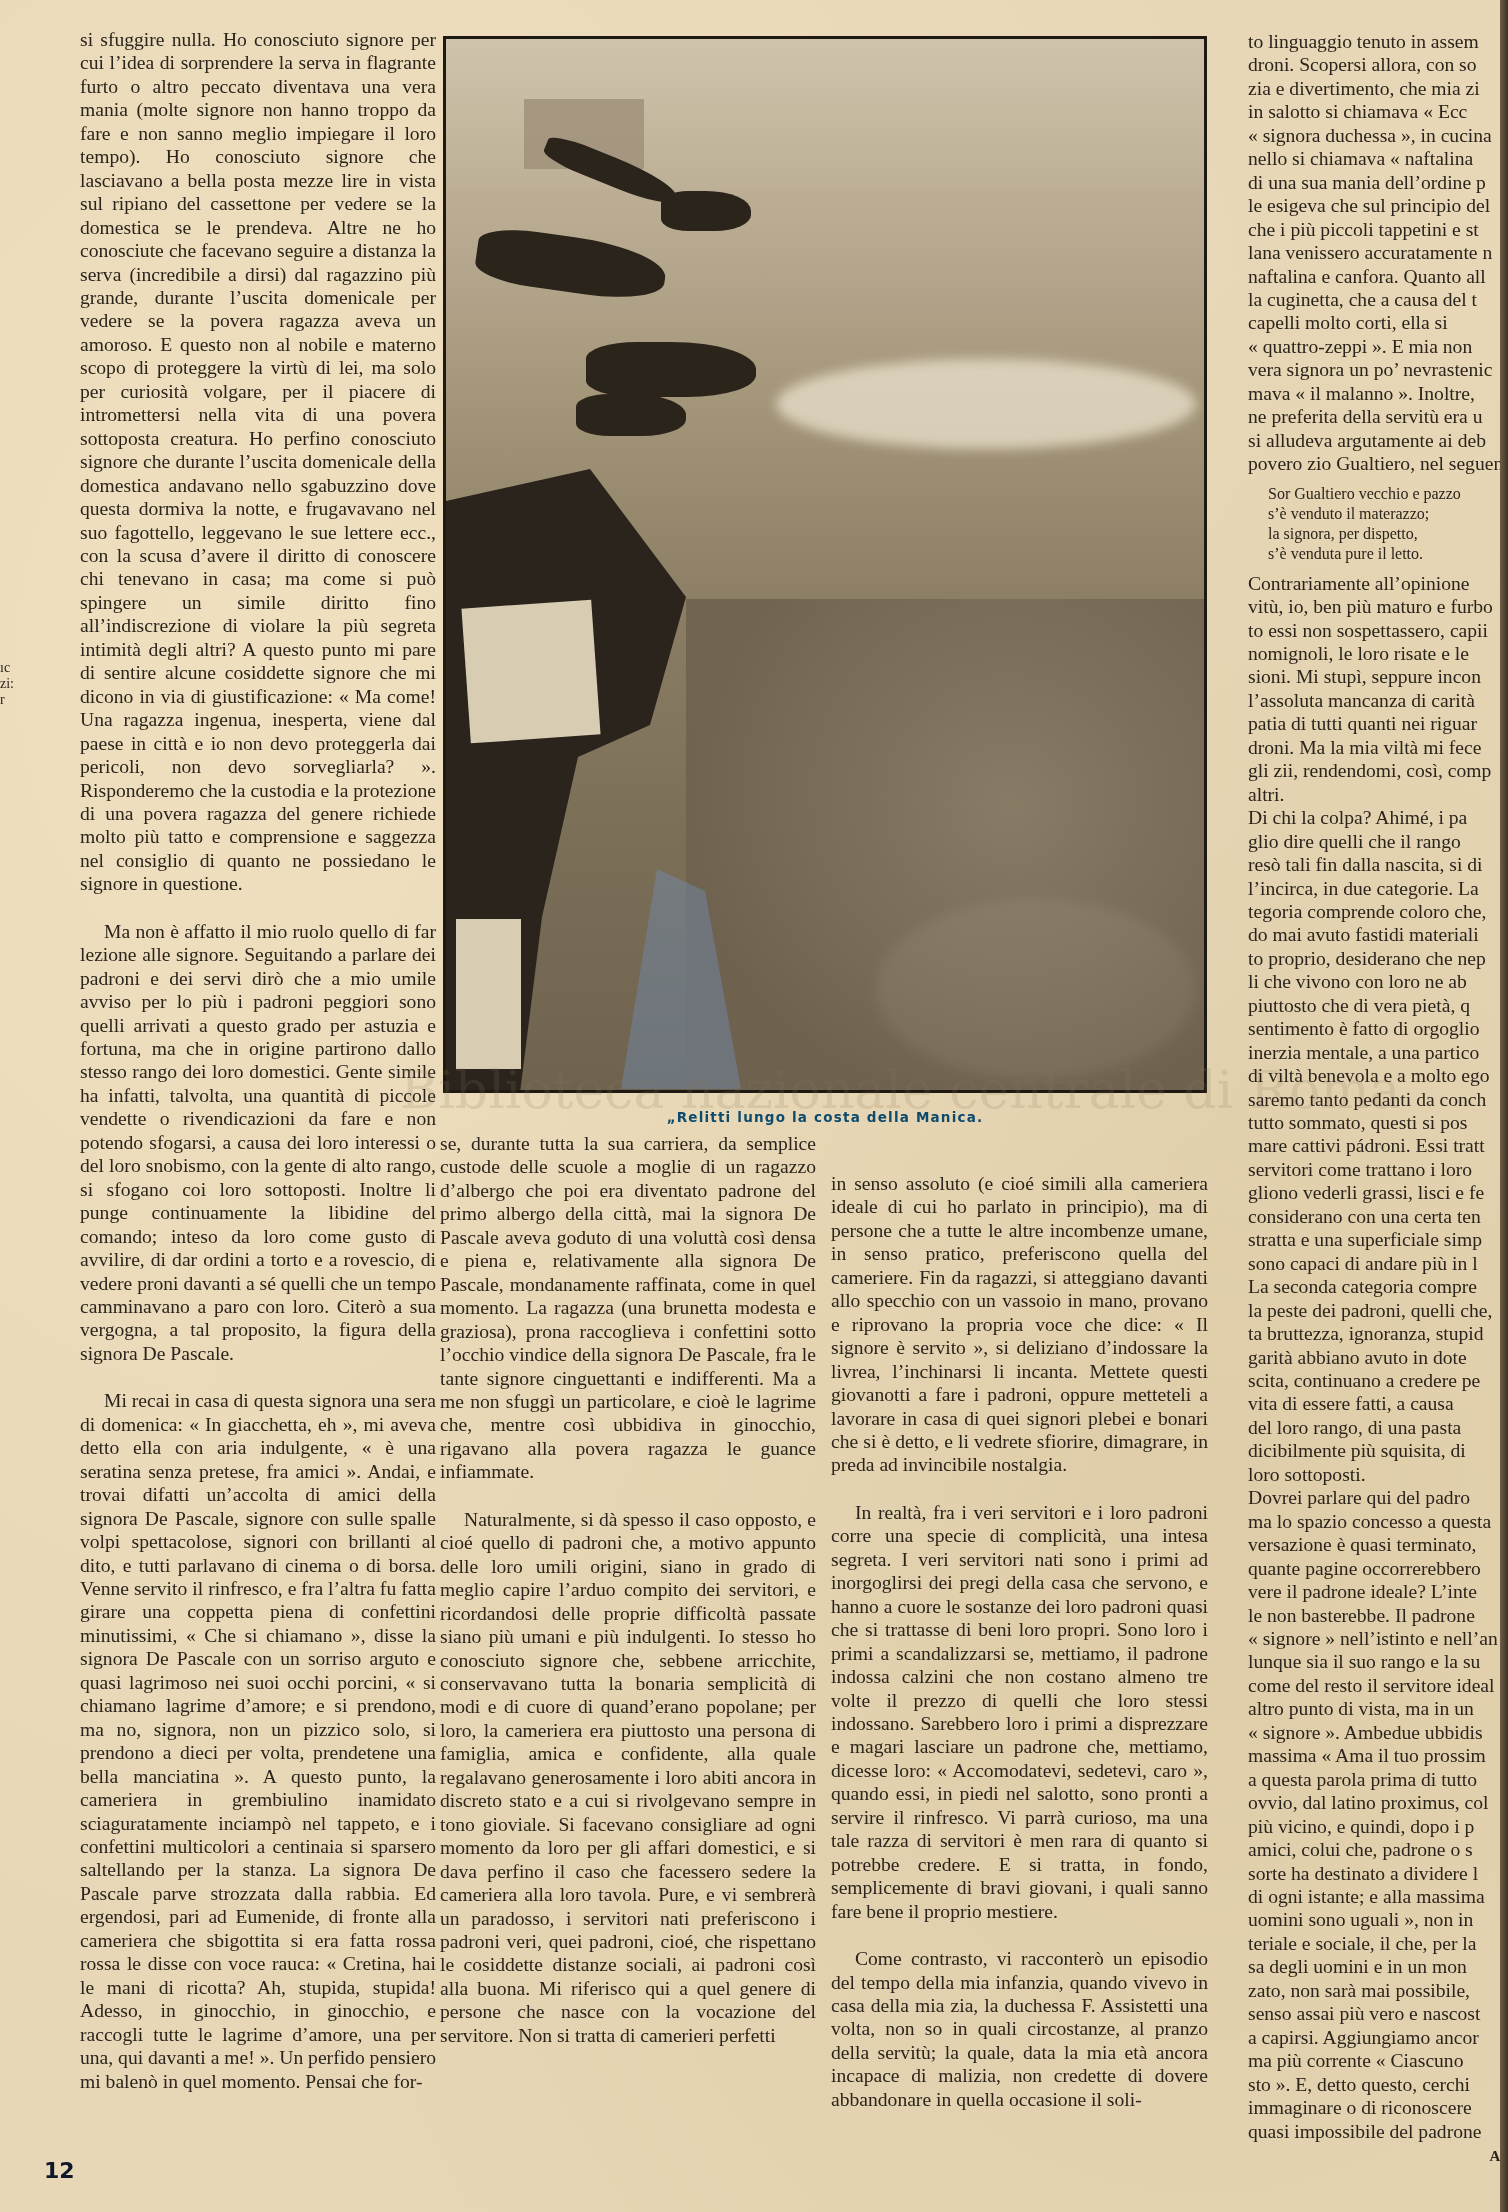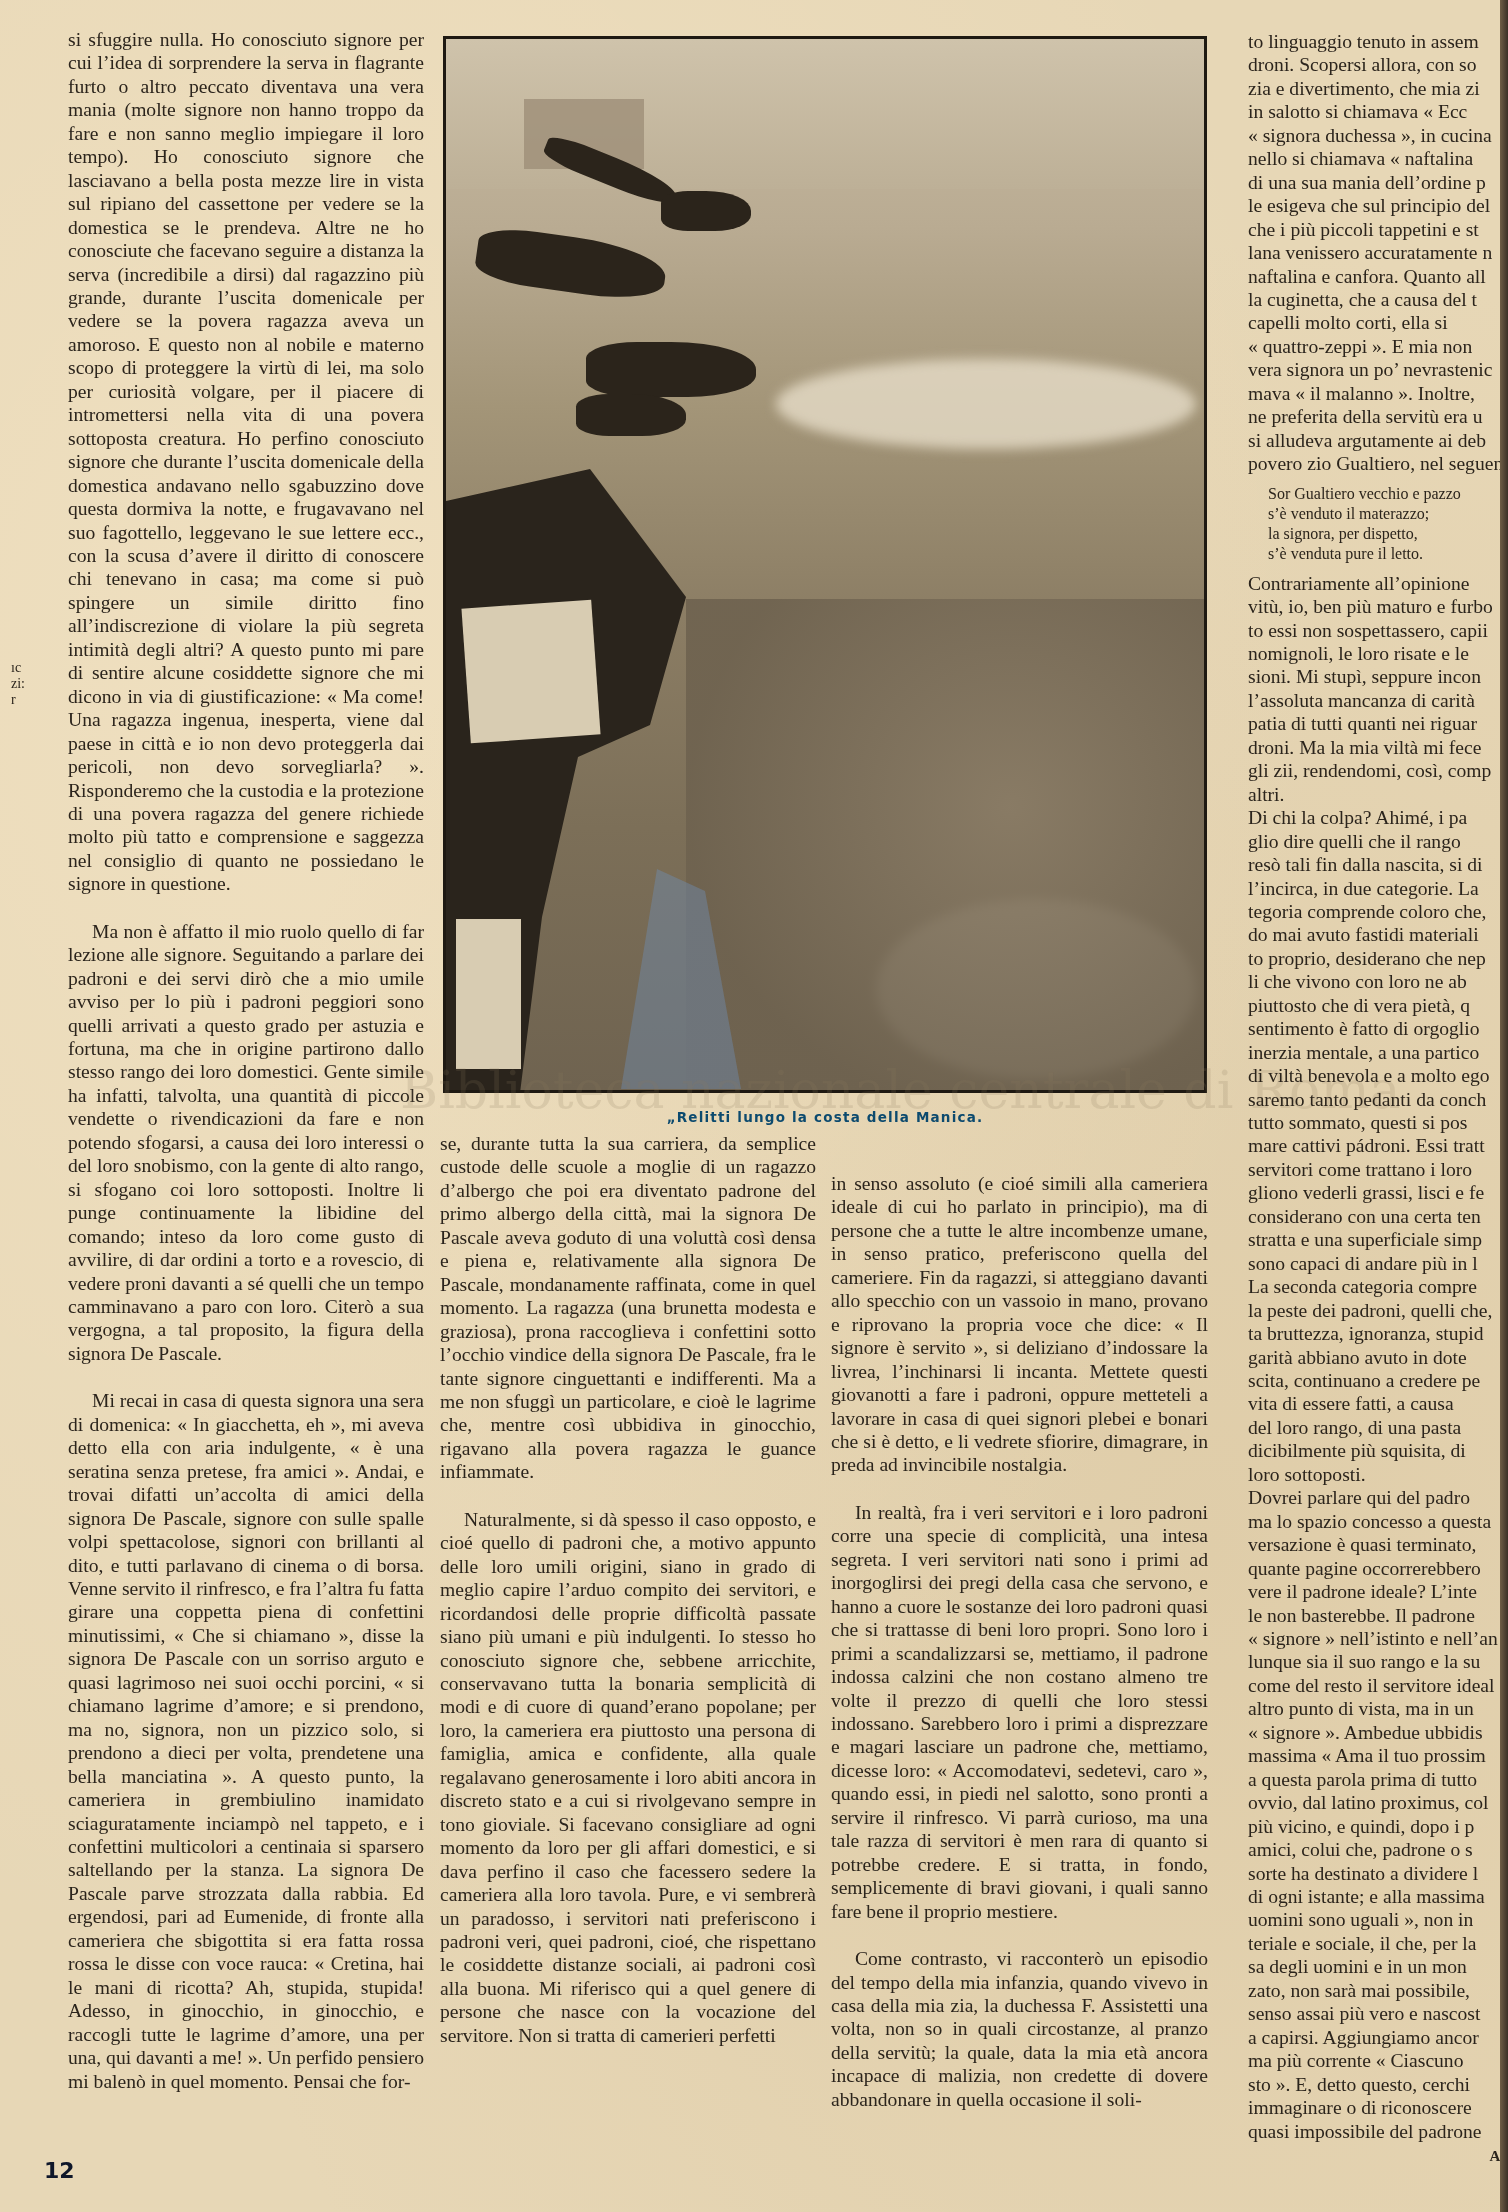--- a/index.html
+++ b/index.html
@@ -17,21 +17,21 @@
     font-family: "Liberation Serif", "DejaVu Serif", serif;
     font-size: 19.6px;
     line-height: 23.45px;
     text-align: justify;
     hyphens: manual;
     color: #2b241c;
   }
   .col p { margin: 0; }
   .col p.indent { text-indent: 24px; margin-top: 24px; }
   .col p.noindent { text-indent: 0; }
-  #col1 { left: 68px; top: 28px; width: 356px; }
+  #col1 { left: 80px; top: 28px; width: 356px; }
   #col2 { left: 440px; top: 1132px; width: 376px; }
   #col3 { left: 831px; top: 1172px; width: 377px; }
   #col4-wrap { position: absolute; left: 1248px; top: 30px; width: 254px; height: 2160px; overflow: hidden; }
   #col4-wrap .col { position: static; width: 320px; text-align: left; }
   #col4-wrap p { white-space: nowrap; }
   .verse { padding-left: 20px; font-size: 16px; line-height: 20px; margin: 8px 0 8px 0 !important; }
   .verse span { display: block; }
   .signature { text-align: right; font-weight: bold; font-size: 15px; letter-spacing: 1px; margin-top: 2px !important; }
   .photo {
     position: absolute; left: 443px; top: 36px; width: 764px; height: 1057px;
@@ -61,21 +61,21 @@
   .watermark {
     position: absolute; left: 400px; top: 1060px; font-size: 52px; color: rgba(140,120,95,0.18);
     font-family: "DejaVu Serif", serif; pointer-events: none;
   }
   .right-edge {
     position: absolute; left: 1500px; top: 0; width: 8px; height: 2212px;
     background: linear-gradient(90deg, #6e5e45, #3a3025);
   }
   .left-fragment {
     position: absolute; left: 0px; top: 660px; width: 12px; font-size: 14px; line-height: 16px;
-    color: #2b241c; font-family: "Liberation Serif", serif; padding-left: 11px;
+    color: #2b241c; font-family: "Liberation Serif", serif;
   }
 </style>
 </head>
 <body>
 
 <div id="col1" class="col">
   <p class="noindent">si sfuggire nulla. Ho conosciuto signore per cui l’idea di sorprendere la serva in flagrante furto o altro peccato diventava una vera mania (molte signore non hanno troppo da fare e non sanno meglio impiegare il loro tempo). Ho conosciuto signore che lasciavano a bella posta mezze lire in vista sul ripiano del cassettone per vedere se la domestica se le prendeva. Altre ne ho conosciute che facevano seguire a distanza la serva (incredibile a dirsi) dal ragazzino più grande, durante l’uscita domenicale per vedere se la povera ragazza aveva un amoroso. E questo non al nobile e materno scopo di proteggere la virtù di lei, ma solo per curiosità volgare, per il piacere di intromettersi nella vita di una povera sottoposta creatura. Ho perfino conosciuto signore che durante l’uscita domenicale della domestica andavano nello sgabuzzino dove questa dormiva la notte, e frugavavano nel suo fagottello, leggevano le sue lettere ecc., con la scusa d’avere il diritto di conoscere chi tenevano in casa; ma come si può spingere un simile diritto fino all’indiscrezione di violare la più segreta intimità degli altri? A questo punto mi pare di sentire alcune cosiddette signore che mi dicono in via di giustificazione: « Ma come! Una ragazza ingenua, inesperta, viene dal paese in città e io non devo proteggerla dai pericoli, non devo sorvegliarla? ». Risponderemo che la custodia e la protezione di una povera ragazza del genere richiede molto più tatto e comprensione e saggezza nel consiglio di quanto ne possiedano le signore in questione.</p>
   <p class="indent">Ma non è affatto il mio ruolo quello di far lezione alle signore. Seguitando a parlare dei padroni e dei servi dirò che a mio umile avviso per lo più i padroni peggiori sono quelli arrivati a questo grado per astuzia e fortuna, ma che in origine partirono dallo stesso rango dei loro domestici. Gente simile ha infatti, talvolta, una quantità di piccole vendette o rivendicazioni da fare e non potendo sfogarsi, a causa dei loro interessi o del loro snobismo, con la gente di alto rango, si sfogano coi loro sottoposti. Inoltre li punge continuamente la libidine del comando; inteso da loro come gusto di avvilire, di dar ordini a torto e a rovescio, di vedere proni davanti a sé quelli che un tempo camminavano a paro con loro. Citerò a sua vergogna, a tal proposito, la figura della signora De Pascale.</p>
   <p class="indent">Mi recai in casa di questa signora una sera di domenica: « In giacchetta, eh », mi aveva detto ella con aria indulgente, « è una seratina senza pretese, fra amici ». Andai, e trovai difatti un’accolta di amici della signora De Pascale, signore con sulle spalle volpi spettacolose, signori con brillanti al dito, e tutti parlavano di cinema o di borsa. Venne servito il rinfresco, e fra l’altra fu fatta girare una coppetta piena di confettini minutissimi, « Che si chiamano », disse la signora De Pascale con un sorriso arguto e quasi lagrimoso nei suoi occhi porcini, « si chiamano lagrime d’amore; e si prendono, ma no, signora, non un pizzico solo, si prendono a dieci per volta, prendetene una bella manciatina ». A questo punto, la cameriera in grembiulino inamidato sciaguratamente inciampò nel tappeto, e i confettini multicolori a centinaia si sparsero saltellando per la stanza. La signora De Pascale parve strozzata dalla rabbia. Ed ergendosi, pari ad Eumenide, di fronte alla cameriera che sbigottita si era fatta rossa rossa le disse con voce rauca: « Cretina, hai le mani di ricotta? Ah, stupida, stupida! Adesso, in ginocchio, in ginocchio, e raccogli tutte le lagrime d’amore, una per una, qui davanti a me! ». Un perfido pensiero mi balenò in quel momento. Pensai che for-</p>
 </div>

